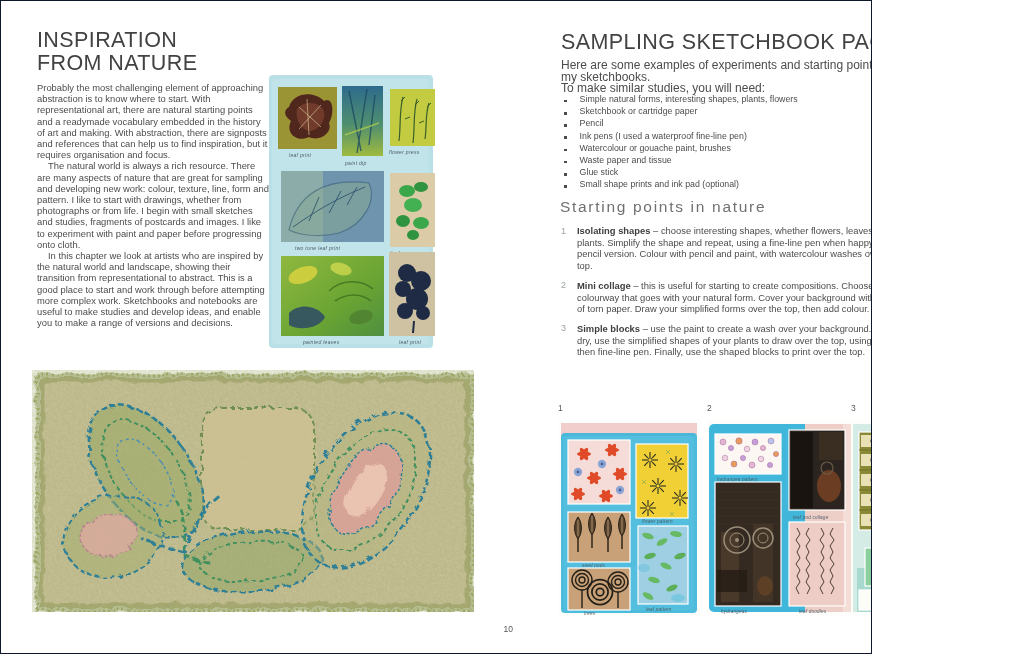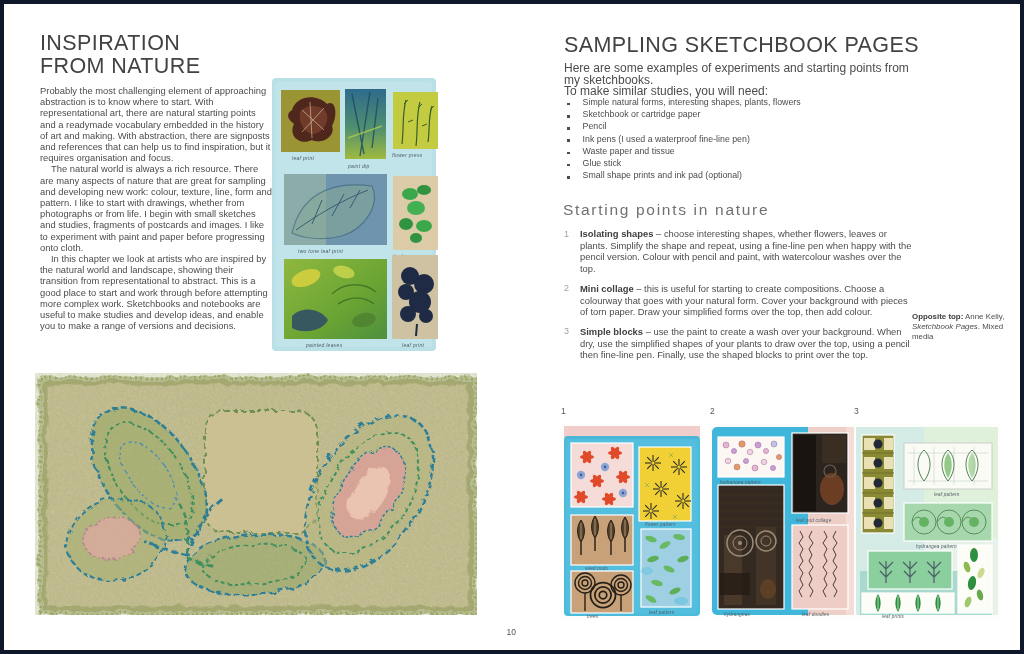--- a/index.html
+++ b/index.html
@@ -1,18 +1,18 @@
 <!DOCTYPE html>
 <html><head>
 <meta charset="utf-8">
 <style>
   html,body { margin:0; padding:0; background:#fff; }
   .spread {
-    position:relative; width:1024px; height:654px; background:#ffffff;
-    font-family:"Liberation Sans", sans-serif; border:4px solid #0f172a;
+    position:relative; width:872px; height:654px; background:#ffffff;
+    font-family:"Liberation Sans", sans-serif; border:1px solid #0f172a;
     box-sizing:border-box; overflow:hidden;
   }
   .page { position:absolute; top:0; width:512px; height:654px; }
   .page-left { left:0; }
   .page-right { left:512px; }
   .abs { position:absolute; }
 
   .title { font-weight:300; font-size:21.5px; line-height:23px; letter-spacing:0.4px; color:#424242; }
   .body-copy { font-size:9.4px; line-height:11.2px; color:#4c4c4c; }
   .body-copy p { margin:0; }
@@ -225,20 +225,24 @@
       <div class="materials-row">
           <span class="bullet"></span>
           <span class="materials-text">Pencil</span>
         </div>
       <div class="materials-row">
           <span class="bullet"></span>
           <span class="materials-text">Ink pens (I used a waterproof fine-line pen)</span>
         </div>
       <div class="materials-row">
           <span class="bullet"></span>
+          <span class="materials-text">Watercolour or gouache paint, brushes</span>
+        </div>
+      <div class="materials-row">
+          <span class="bullet"></span>
           <span class="materials-text">Waste paper and tissue</span>
         </div>
       <div class="materials-row">
           <span class="bullet"></span>
           <span class="materials-text">Glue stick</span>
         </div>
       <div class="materials-row">
           <span class="bullet"></span>
           <span class="materials-text">Small shape prints and ink pad (optional)</span>
         </div>

